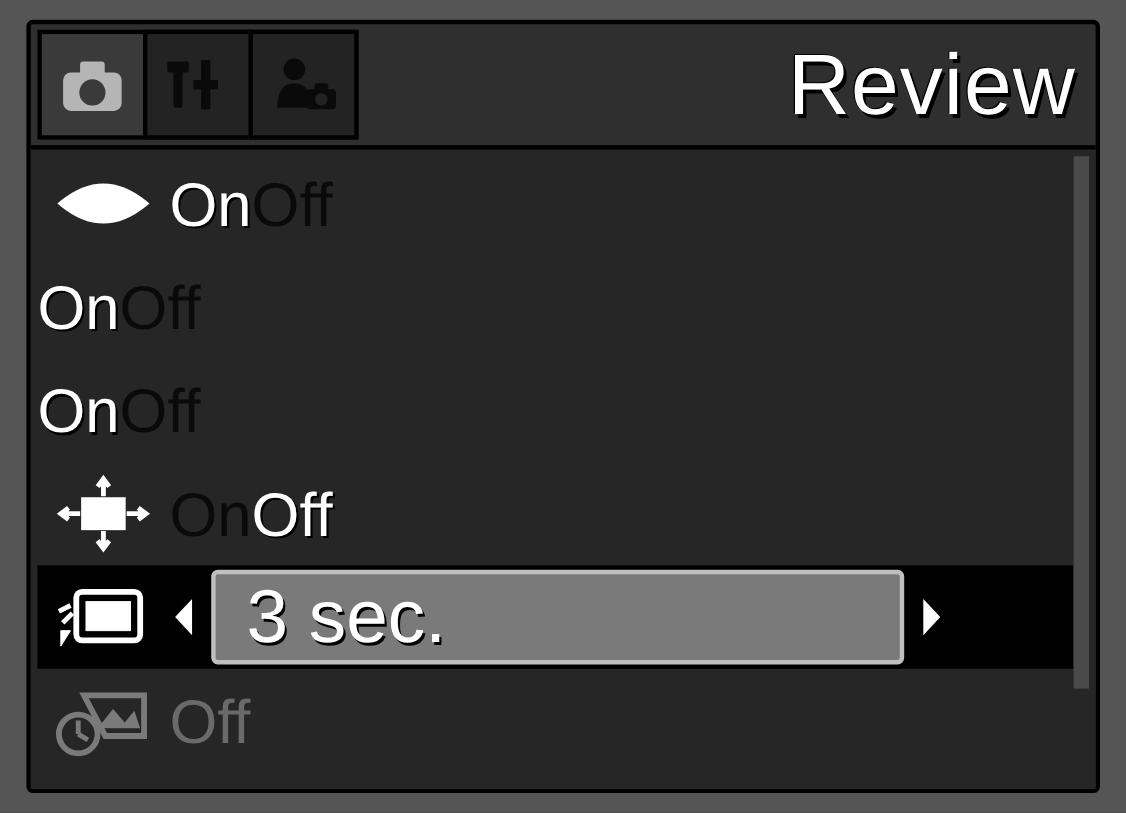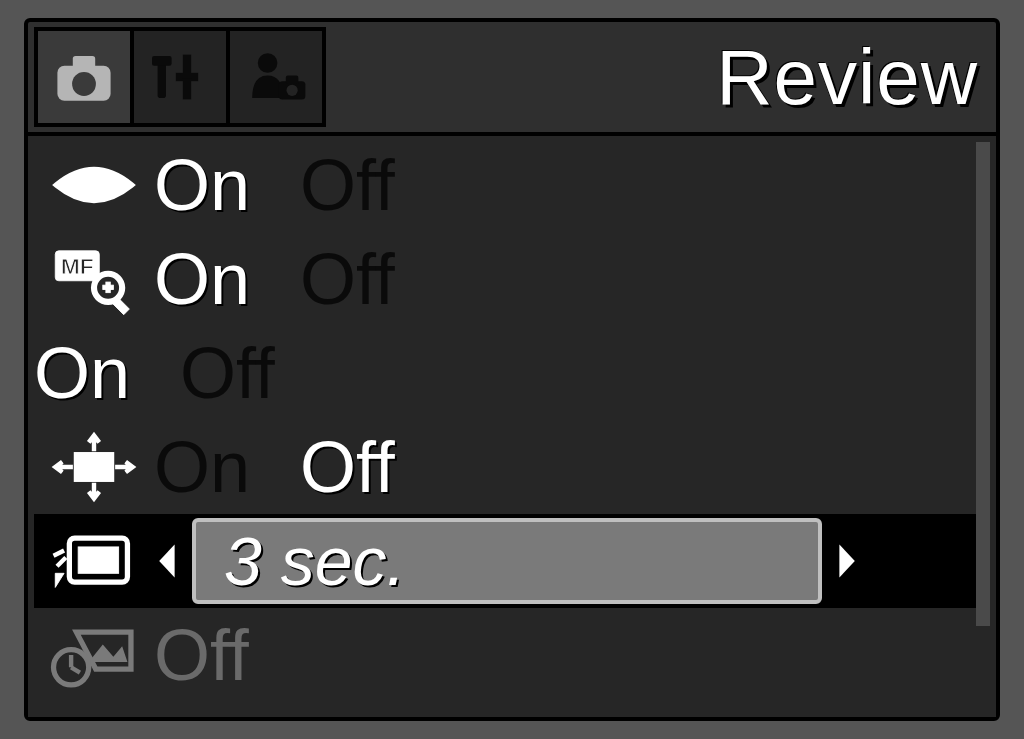--- a/index.html
+++ b/index.html
@@ -84,39 +84,37 @@
     display: flex;
     align-items: center;
     justify-content: center;
   }
   .row .row-icon svg { width: 88px; height: 78px; }
   .ic-white { fill: #fff; stroke: #fff; }
   .ic-dim  { fill: #7a7a7a; stroke: #7a7a7a; }
 
   .values {
     display: flex;
-    gap: 50px;
-    font-size: 72px;
+    font-size: 56px;
     letter-spacing: 0;
     font-weight: 400;
   }
   .val { text-shadow: 2px 2px 0 #000; }
   .val.sel { color: #fff; }
   .val.unsel { color: #0a0a0a; text-shadow: none; }
   .val.dim { color: #6a6a6a; text-shadow: none; }
 
   
   .pill-wrap {
     flex: 1;
     display: flex;
     align-items: center;
     position: relative;
     height: 100%;
     padding-right: 116px;
-    font-style: italic;
   }
   .pill-arrow {
     width: 28px;
     height: 44px;
     display: flex;
     align-items: center;
     justify-content: center;
   }
   .pill-arrow svg { width: 22px; height: 34px; fill: #fff; }
   .pill {
@@ -210,32 +208,20 @@
           </g>
             </svg>
         </div>
         <div class="values">
           <span class="val sel">On</span>
           <span class="val unsel">Off</span>
         </div>
       </div>
 
       <div class="row">
-        <div class="row-icon">
-          <svg viewBox="0 0 100 80">
-              <g class="ic-white">
-            <rect x="6" y="8" width="50" height="34" rx="4" fill="#fff"></rect>
-            <text x="31" y="34" font-size="26" font-family="Arial" font-weight="900" fill="#262626" text-anchor="middle">MF</text>
-            <circle cx="66" cy="50" r="16" fill="none" stroke="#fff" stroke-width="7"></circle>
-            <rect x="76" y="60" width="20" height="9" transform="rotate(45 76 60)" fill="#fff"></rect>
-            <rect x="60" y="47" width="12" height="5" fill="#fff"></rect>
-            <rect x="63.5" y="43.5" width="5" height="12" fill="#fff"></rect>
-          </g>
-            </svg>
-        </div>
         <div class="values">
           <span class="val sel">On</span>
           <span class="val unsel">Off</span>
         </div>
       </div>
 
       <div class="row">
         <div class="values">
           <span class="val sel">On</span>
           <span class="val unsel">Off</span>

